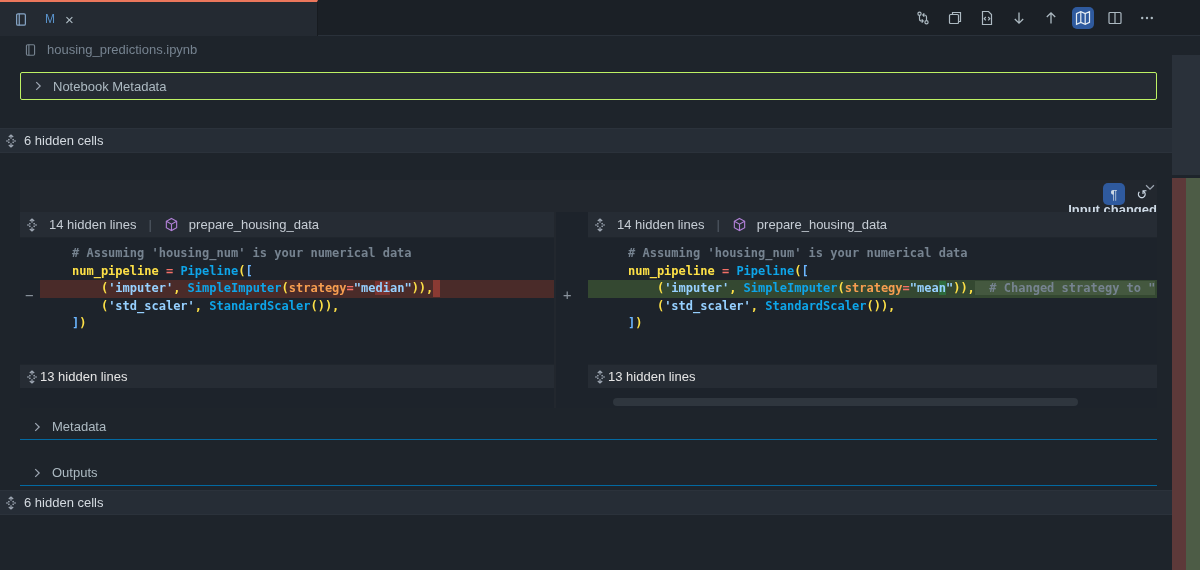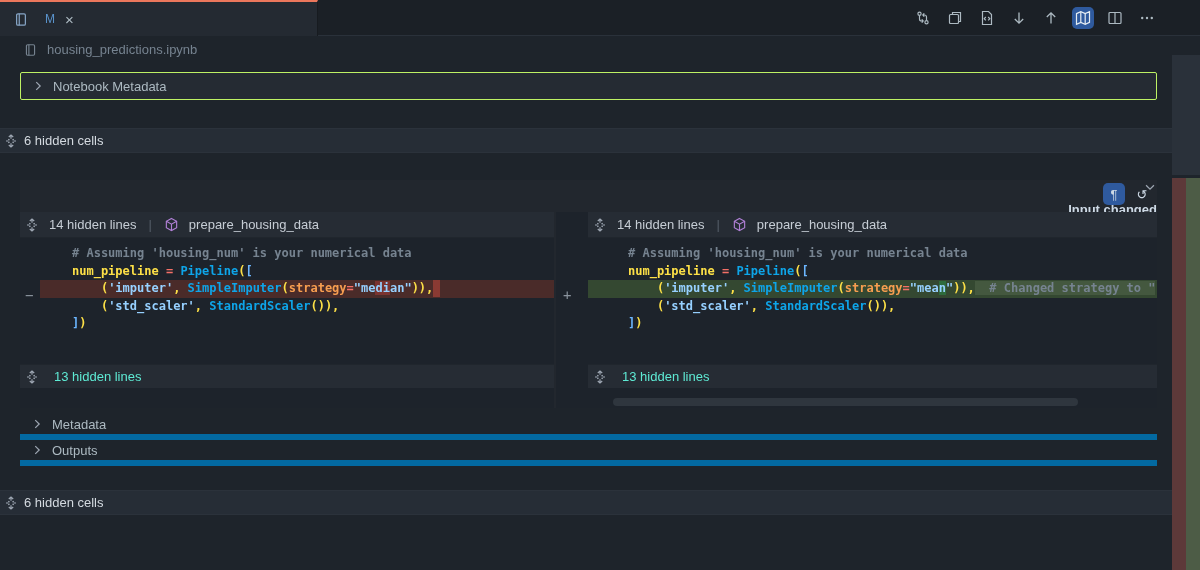--- a/index.html
+++ b/index.html
@@ -16,41 +16,41 @@
   .toolbar { position:absolute; right:42px; top:0; height:36px; display:flex; align-items:center; gap:10px; }
   .tbtn { width:22px; height:22px; display:flex; align-items:center; justify-content:center; color:#adbac2; border-radius:5px; }
   .tbtn.active { background:#2f5a9e; color:#e6edf3; }
   svg { display:block; }
 
   
   .breadcrumb { position:absolute; left:0; top:37px; width:1172px; height:25px; display:flex; align-items:center; padding-left:24px; gap:10px; color:#768390; font-size:13px; }
 
   
   .box-row { position:absolute; left:20px; width:1137px; height:28px; background:#252b33; border:1px solid #bef264; border-radius:2px; display:flex; align-items:center; padding-left:10px; gap:8px; font-size:13px; color:#adbac2; }
-  .plain-row { position:absolute; left:20px; width:1137px; height:26px; display:flex; align-items:center; padding-left:10px; gap:8px; font-size:13px; color:#adbac2; border-bottom:6px solid #0369a1; }
+  .plain-row { position:absolute; left:20px; width:1137px; height:26px; display:flex; align-items:center; padding-left:10px; gap:8px; font-size:13px; color:#adbac2; border-bottom:1px solid #0369a1; }
   .band { position:absolute; left:0; width:1172px; height:25px; background:#262d36; border-top:1px solid #2b323b; border-bottom:1px solid #2b323b; display:flex; align-items:center; padding-left:4px; gap:6px; font-size:13px; color:#d4dae0; }
   .chev { color:#9ea7b3; flex:0 0 auto; }
 
   
   .card { position:absolute; left:20px; top:180px; width:1137px; height:228px; background:#22272e; }
   .card-header { position:absolute; left:0; top:0; width:100%; height:30px; display:flex; align-items:flex-end; padding-left:8px; gap:8px;flex-direction:column; }
   .card-title { font-size:13px; font-weight:bold; color:#cdd9e5; }
   .card-actions { position:absolute; right:4px; top:3px; display:flex; gap:6px; align-items:center; }
   .abtn { width:22px; height:22px; border-radius:5px; display:flex; align-items:center; justify-content:center; color:#cdd9e5; font-size:13px; }
   .abtn.active { background:#2f5a9e; }
 
   .editor { position:absolute; top:32px; height:196px; background:#1d232b; overflow:hidden; }
   .ed-left  { left:0;   width:534px; }
   .ed-right { left:536px; width:601px; }
   .ed-head { position:absolute; top:0; height:26px; background:#262c34; display:flex; align-items:center; gap:10px; padding-left:5px; font-size:13px; color:#c6cdd5; border-bottom:1px solid #20262d; }
   .ed-left  .ed-head { left:0; width:534px; }
   .ed-right .ed-head { left:32px; width:569px; }
   .ed-sep { color:#545d68; padding:0 2px; }
   .sym-icon { color:#b180d7; }
-  .ed-foot { position:absolute; height:24px; background:#262c34; display:flex; align-items:center; gap:15px; padding-left:5px; font-size:13px; color:#5eead4; border-top:1px solid #20262d; top:152px; }
+  .ed-foot { position:absolute; height:24px; background:#262c34; display:flex; align-items:center; gap:1px; padding-left:5px; font-size:13px; color:#e5e5e5; border-top:1px solid #20262d; top:152px; }
   .ed-left  .ed-foot { left:0; width:534px; }
   .ed-right .ed-foot { left:32px; width:569px; }
 
   .codeblock { position:absolute; top:26px; height:126px; left:0; right:0; padding-top:7px; font-family:"DejaVu Sans Mono", monospace; font-size:12px; font-weight:bold; }
   .line { position:relative; height:17.5px; line-height:17.5px; white-space:pre; }
   .ed-left  .line { padding-left:52px; }
   .ed-right .line { padding-left:72px; }
   .line .ltoks { position:relative; z-index:1; }
   .line.removed::before { content:""; position:absolute; top:0; bottom:0; right:0; left:20px; background:#4a2b29; }
   .line.added::before   { content:""; position:absolute; top:0; bottom:0; right:0; left:32px; background:#344831; }
@@ -256,21 +256,21 @@
   </div>
 
   <div class="plain-row" style="top:414px;">
     <span class="chev">
       <svg width="14" height="14" viewBox="0 0 16 16" fill="none" stroke="currentColor" stroke-width="1.4">
           <path d="M6 3.5 10.5 8 6 12.5"></path>
         </svg>
     </span>
     <span>Metadata</span>
   </div>
-  <div class="plain-row" style="top:440px;">
+  <div class="plain-row" style="top:460px;">
     <span class="chev">
       <svg width="14" height="14" viewBox="0 0 16 16" fill="none" stroke="currentColor" stroke-width="1.4">
           <path d="M6 3.5 10.5 8 6 12.5"></path>
         </svg>
     </span>
     <span>Outputs</span>
   </div>
 
   <div class="band" style="top:490px;">
     <span class="chev">

